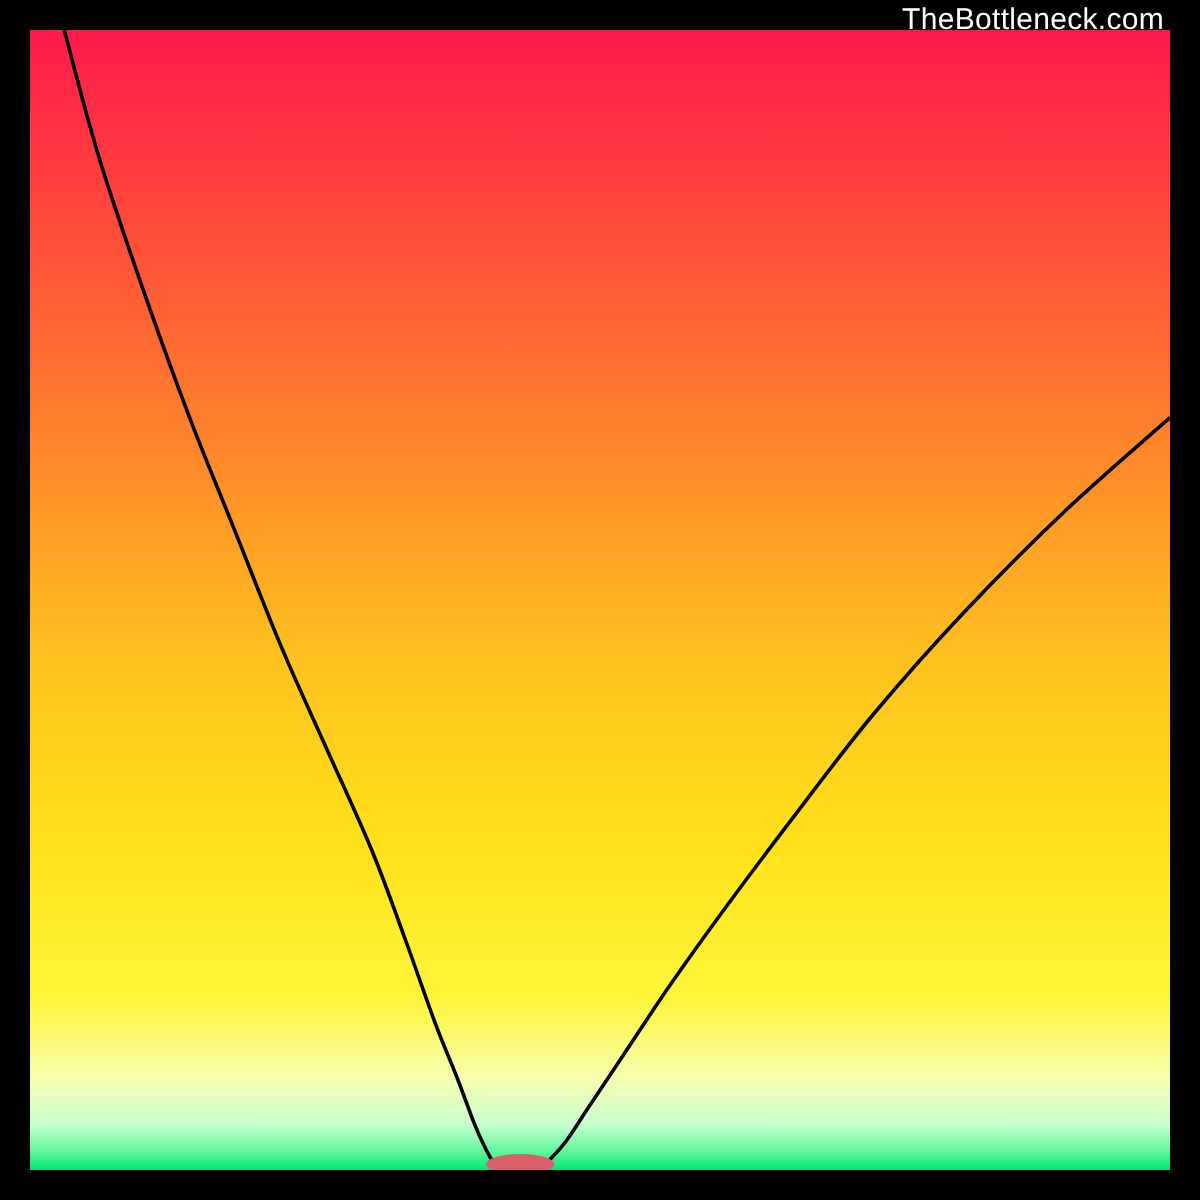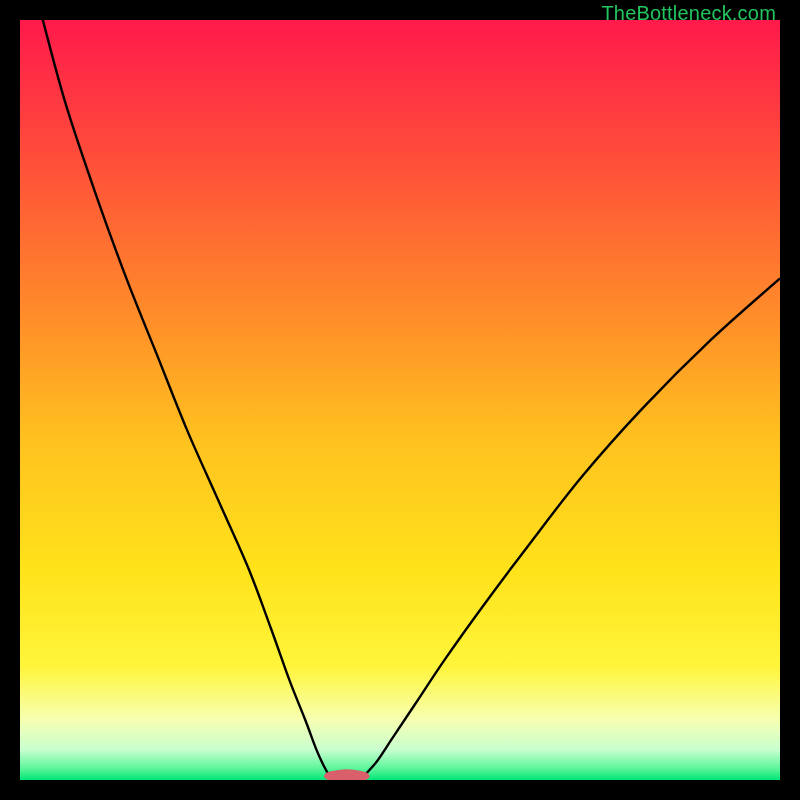--- a/index.html
+++ b/index.html
@@ -23,21 +23,21 @@
     position: absolute;
     left: 0;
     top: 0;
     width: 760px;
     height: 760px;
   }
   .watermark {
     position: absolute;
     top: 2px;
     right: 24px;
-    color: #22c55e;
+    color: #ffffff;
     font-size: 20px;
     font-weight: 500;
     letter-spacing: 0.2px;
   }
   svg { display: block; }
 </style>
 </head>
 <body>
 
 <div class="watermark">TheBottleneck.com</div>

